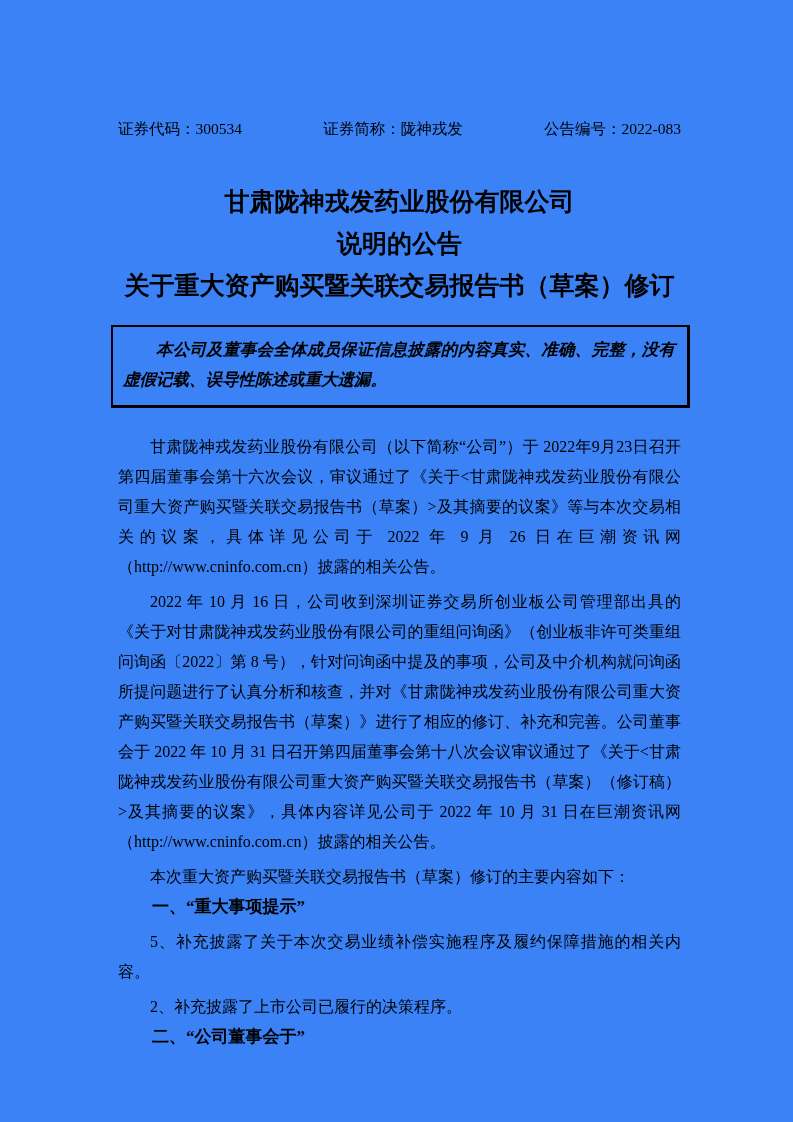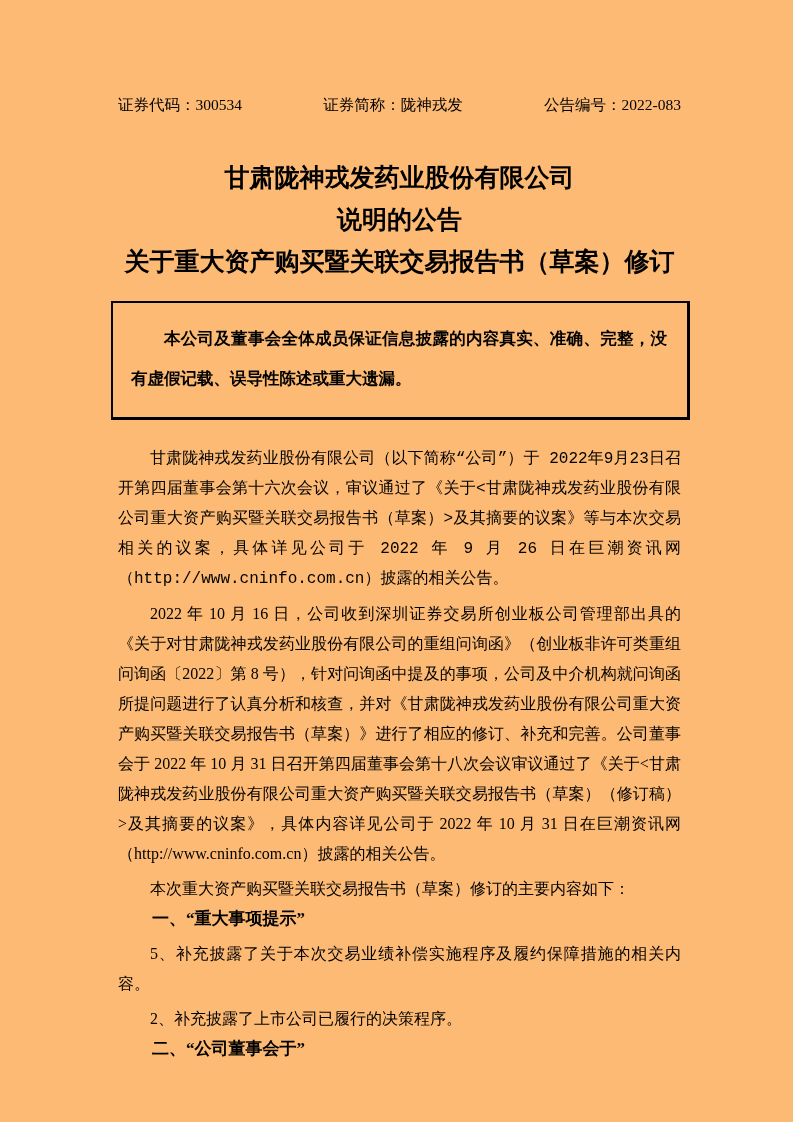--- a/index.html
+++ b/index.html
@@ -5,22 +5,22 @@
   html, body {
     margin: 0;
     padding: 0;
     background: #ffffff;
   }
   .page {
     position: relative;
     width: 793px;
     height: 1122px;
     box-sizing: border-box;
-    padding: 95px 112px 0 118px;
-    background: #fdba74;
+    padding: 119px 112px 0 118px;
+    background: #3b82f6;
     color: #000000;
     font-family: "Liberation Serif", "DejaVu Serif", serif;
     overflow: hidden;
   }
   .doc-header {
     display: flex;
     justify-content: space-between;
     align-items: baseline;
     font-size: 15.5px;
     line-height: 20px;
@@ -38,37 +38,37 @@
   }
   .notice-box {
     margin: 18px -9px 0 -7px;
     border: 2px solid #000000;
     border-right-width: 3px;
     border-bottom-width: 3px;
     padding: 4px 8px 6px 6px;
     box-sizing: border-box;
   }
   .notice-text {
-    margin: 12px;
+    margin: 4px;
     font-weight: bold;
     font-size: 16.5px;
-    line-height: 40px;
+    line-height: 30px;
     text-indent: 2em;
     text-align: justify;
+    font-style: italic;
   }
   .body-para {
     margin: 5px 0 0 0;
     font-size: 16px;
     line-height: 30px;
     text-indent: 2em;
     text-align: justify;
   }
   .body-para.first {
     margin-top: 24px;
-    font-family: Liberation Mono, monospace;
   }
   .body-para.intro {
   }
   .section-heading {
     margin: 0 0 0 0;
     font-size: 17px;
     font-weight: bold;
     line-height: 30px;
     text-indent: 2em;
     text-align: justify;

